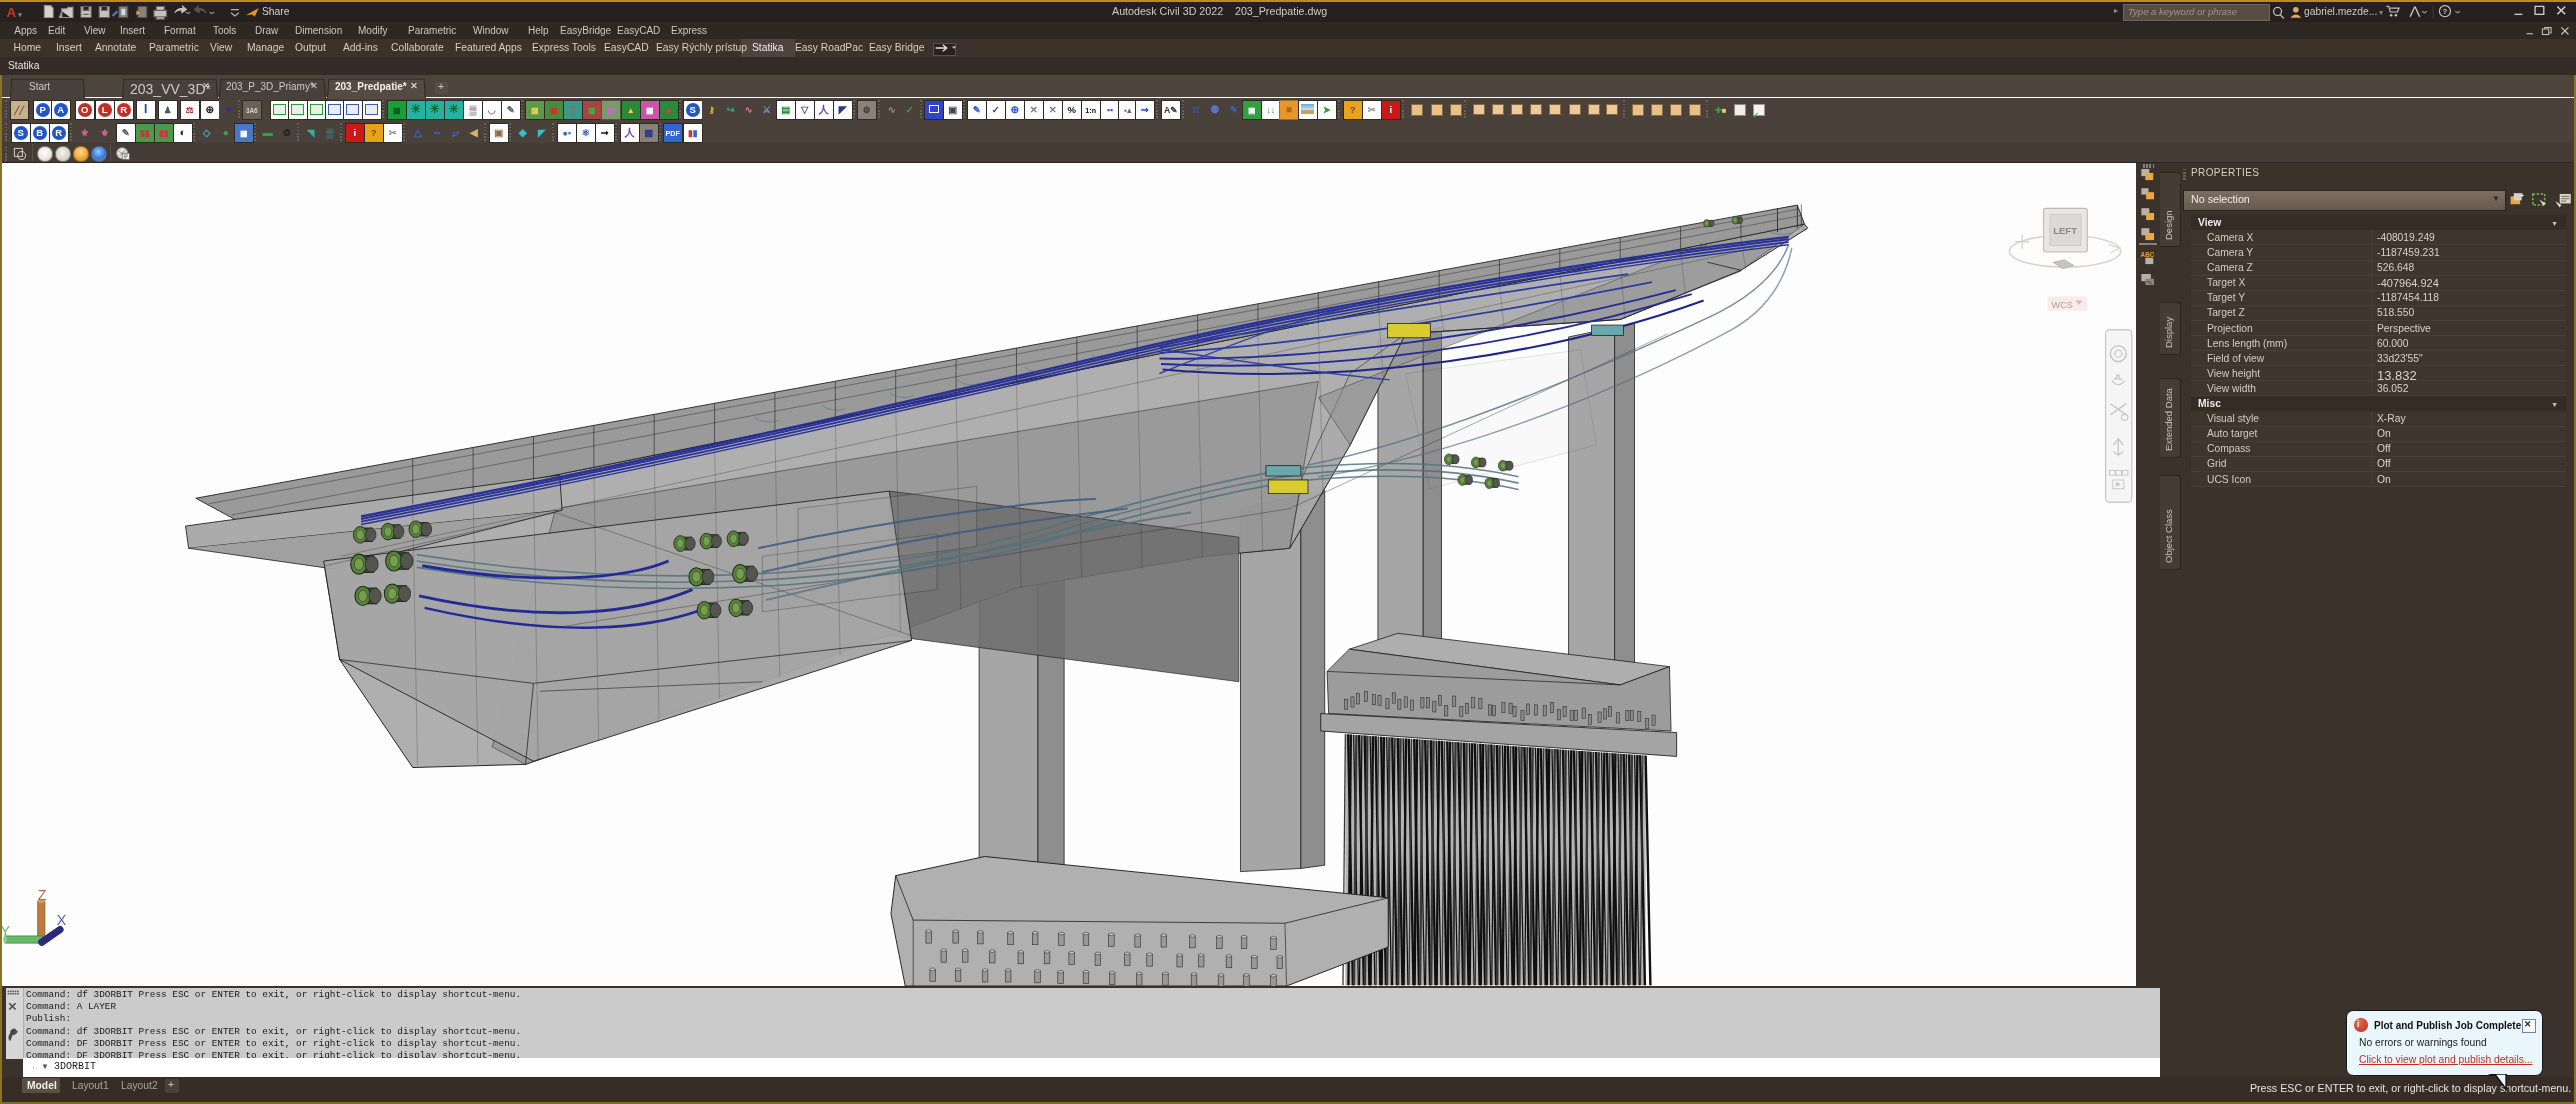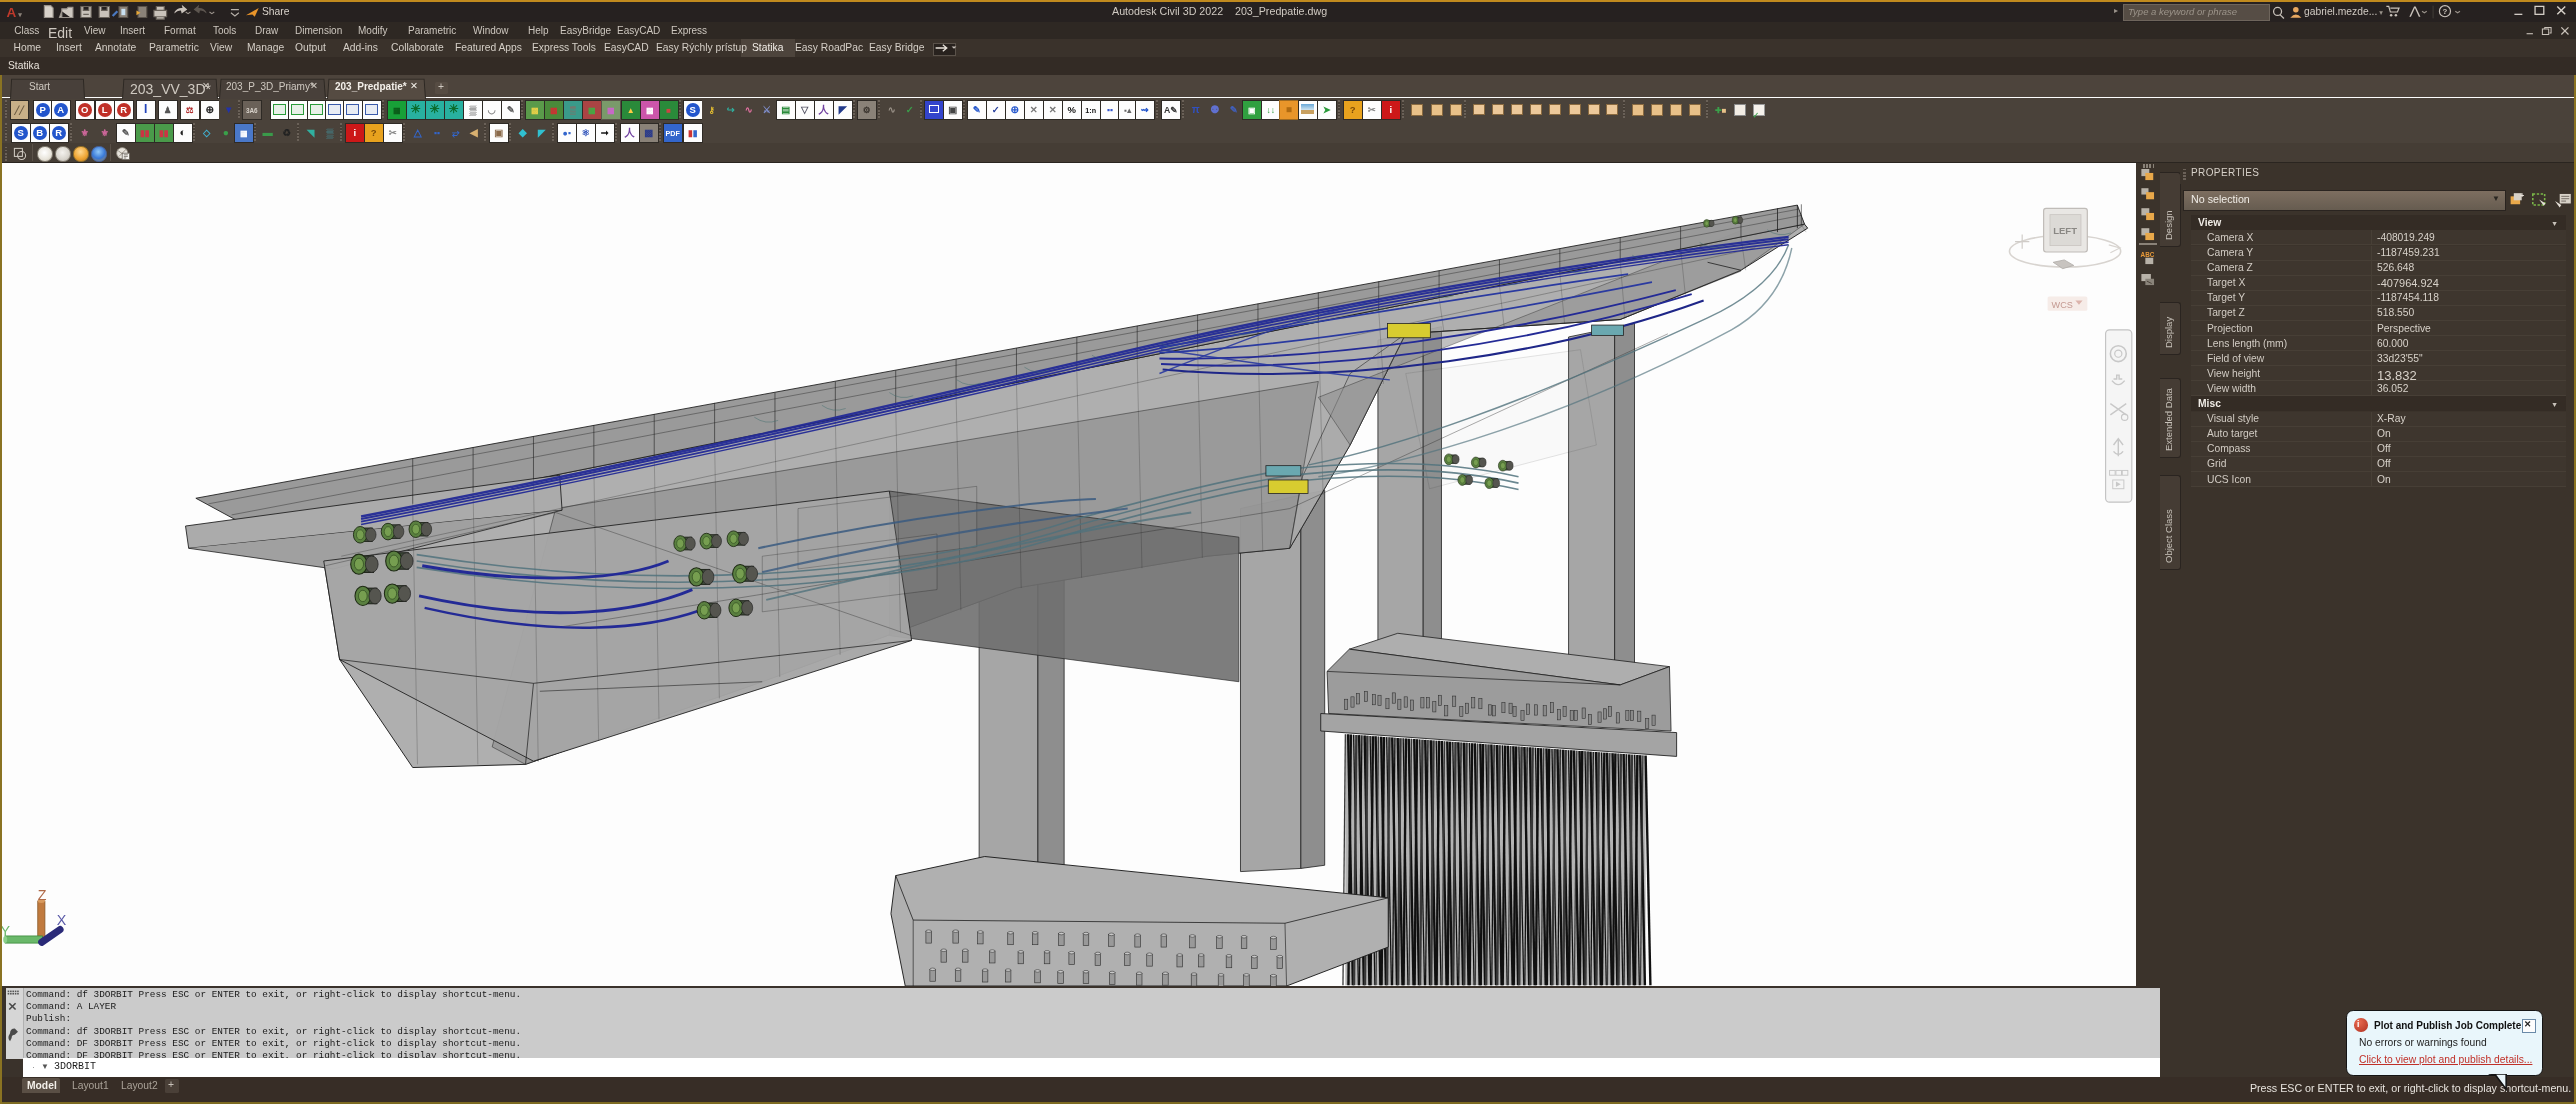--- a/index.html
+++ b/index.html
@@ -66,22 +66,22 @@
 <line x1="4" y1="13" x2="14" y2="13" stroke="#d8d2ca" stroke-width="1.6"></line>
 <rect x="30" y="3" width="11" height="10" stroke="#d8d2ca" fill="none" stroke-width="1.6"></rect>
 <path d="M58,3 l10,10 M68,3 l-10,10" stroke="#d8d2ca" stroke-width="1.8"></path>
 </svg>
 <svg class="abs" style="left:2525px;top:25px" width="49" height="12.7" viewBox="0 0 62 16">
 <line x1="2" y1="11" x2="10" y2="11" stroke="#c9c2ba" stroke-width="1.4"></line>
 <rect x="22" y="5" width="8" height="7" stroke="#c9c2ba" fill="none" stroke-width="1.3"></rect>
     <path d="M25,5 v-2 h8 v7 h-2" stroke="#c9c2ba" fill="none" stroke-width="1.3"></path>
 <path d="M46,3 l9,9 M55,3 l-9,9" stroke="#c9c2ba" stroke-width="1.6"></path>
 </svg>
-<div class="txt" style="left:14.3px;top:25.4px;font-size:10px;color:#cdc7bf;">Class</div>
-<div class="txt" style="left:48px;top:25.4px;font-size:14px;color:#cdc7bf;">Edit</div>
+<div class="txt" style="left:14.3px;top:25.4px;font-size:10px;color:#cdc7bf;">Apps</div>
+<div class="txt" style="left:48px;top:25.4px;font-size:10px;color:#cdc7bf;">Edit</div>
 <div class="txt" style="left:84px;top:25.4px;font-size:10px;color:#cdc7bf;">View</div>
 <div class="txt" style="left:120px;top:25.4px;font-size:10px;color:#cdc7bf;">Insert</div>
 <div class="txt" style="left:164px;top:25.4px;font-size:10px;color:#cdc7bf;">Format</div>
 <div class="txt" style="left:213px;top:25.4px;font-size:10px;color:#cdc7bf;">Tools</div>
 <div class="txt" style="left:255px;top:25.4px;font-size:10px;color:#cdc7bf;">Draw</div>
 <div class="txt" style="left:295px;top:25.4px;font-size:10px;color:#cdc7bf;">Dimension</div>
 <div class="txt" style="left:358px;top:25.4px;font-size:10px;color:#cdc7bf;">Modify</div>
 <div class="txt" style="left:408px;top:25.4px;font-size:10px;color:#cdc7bf;">Parametric</div>
 <div class="txt" style="left:473px;top:25.4px;font-size:10px;color:#cdc7bf;">Window</div>
 <div class="txt" style="left:528px;top:25.4px;font-size:10px;color:#cdc7bf;">Help</div>

